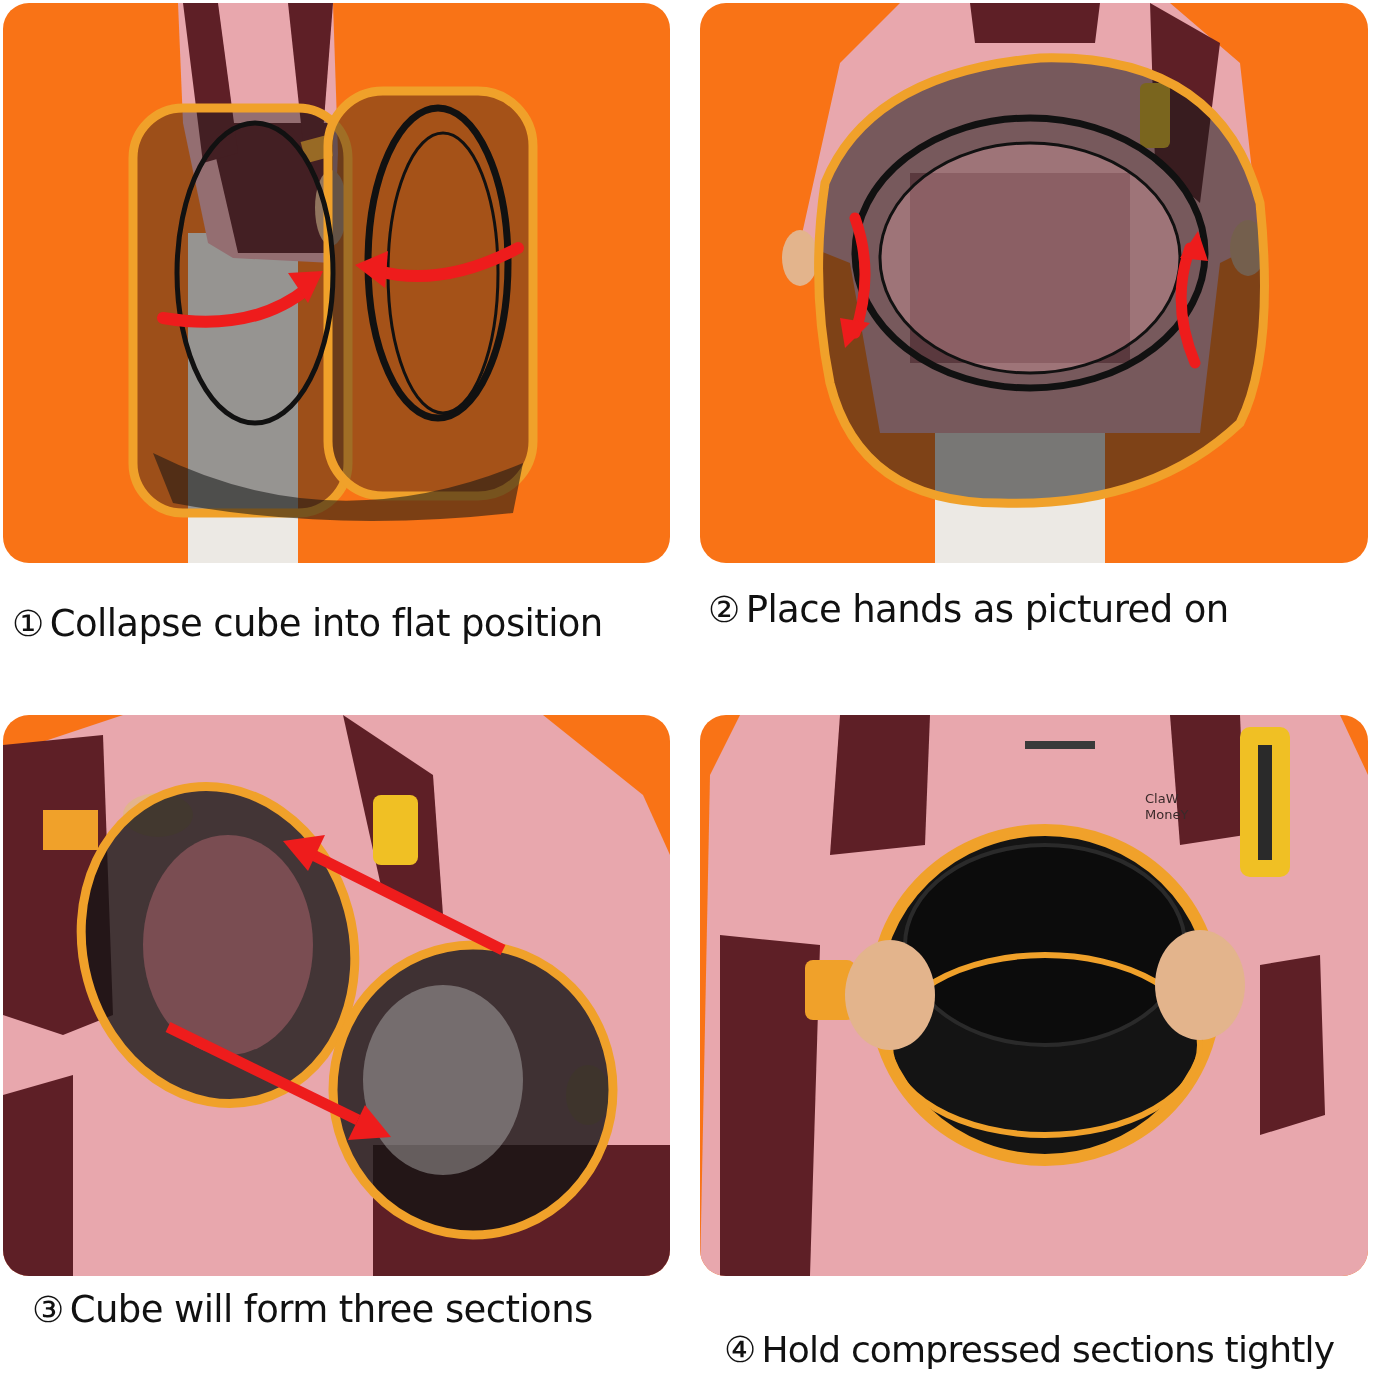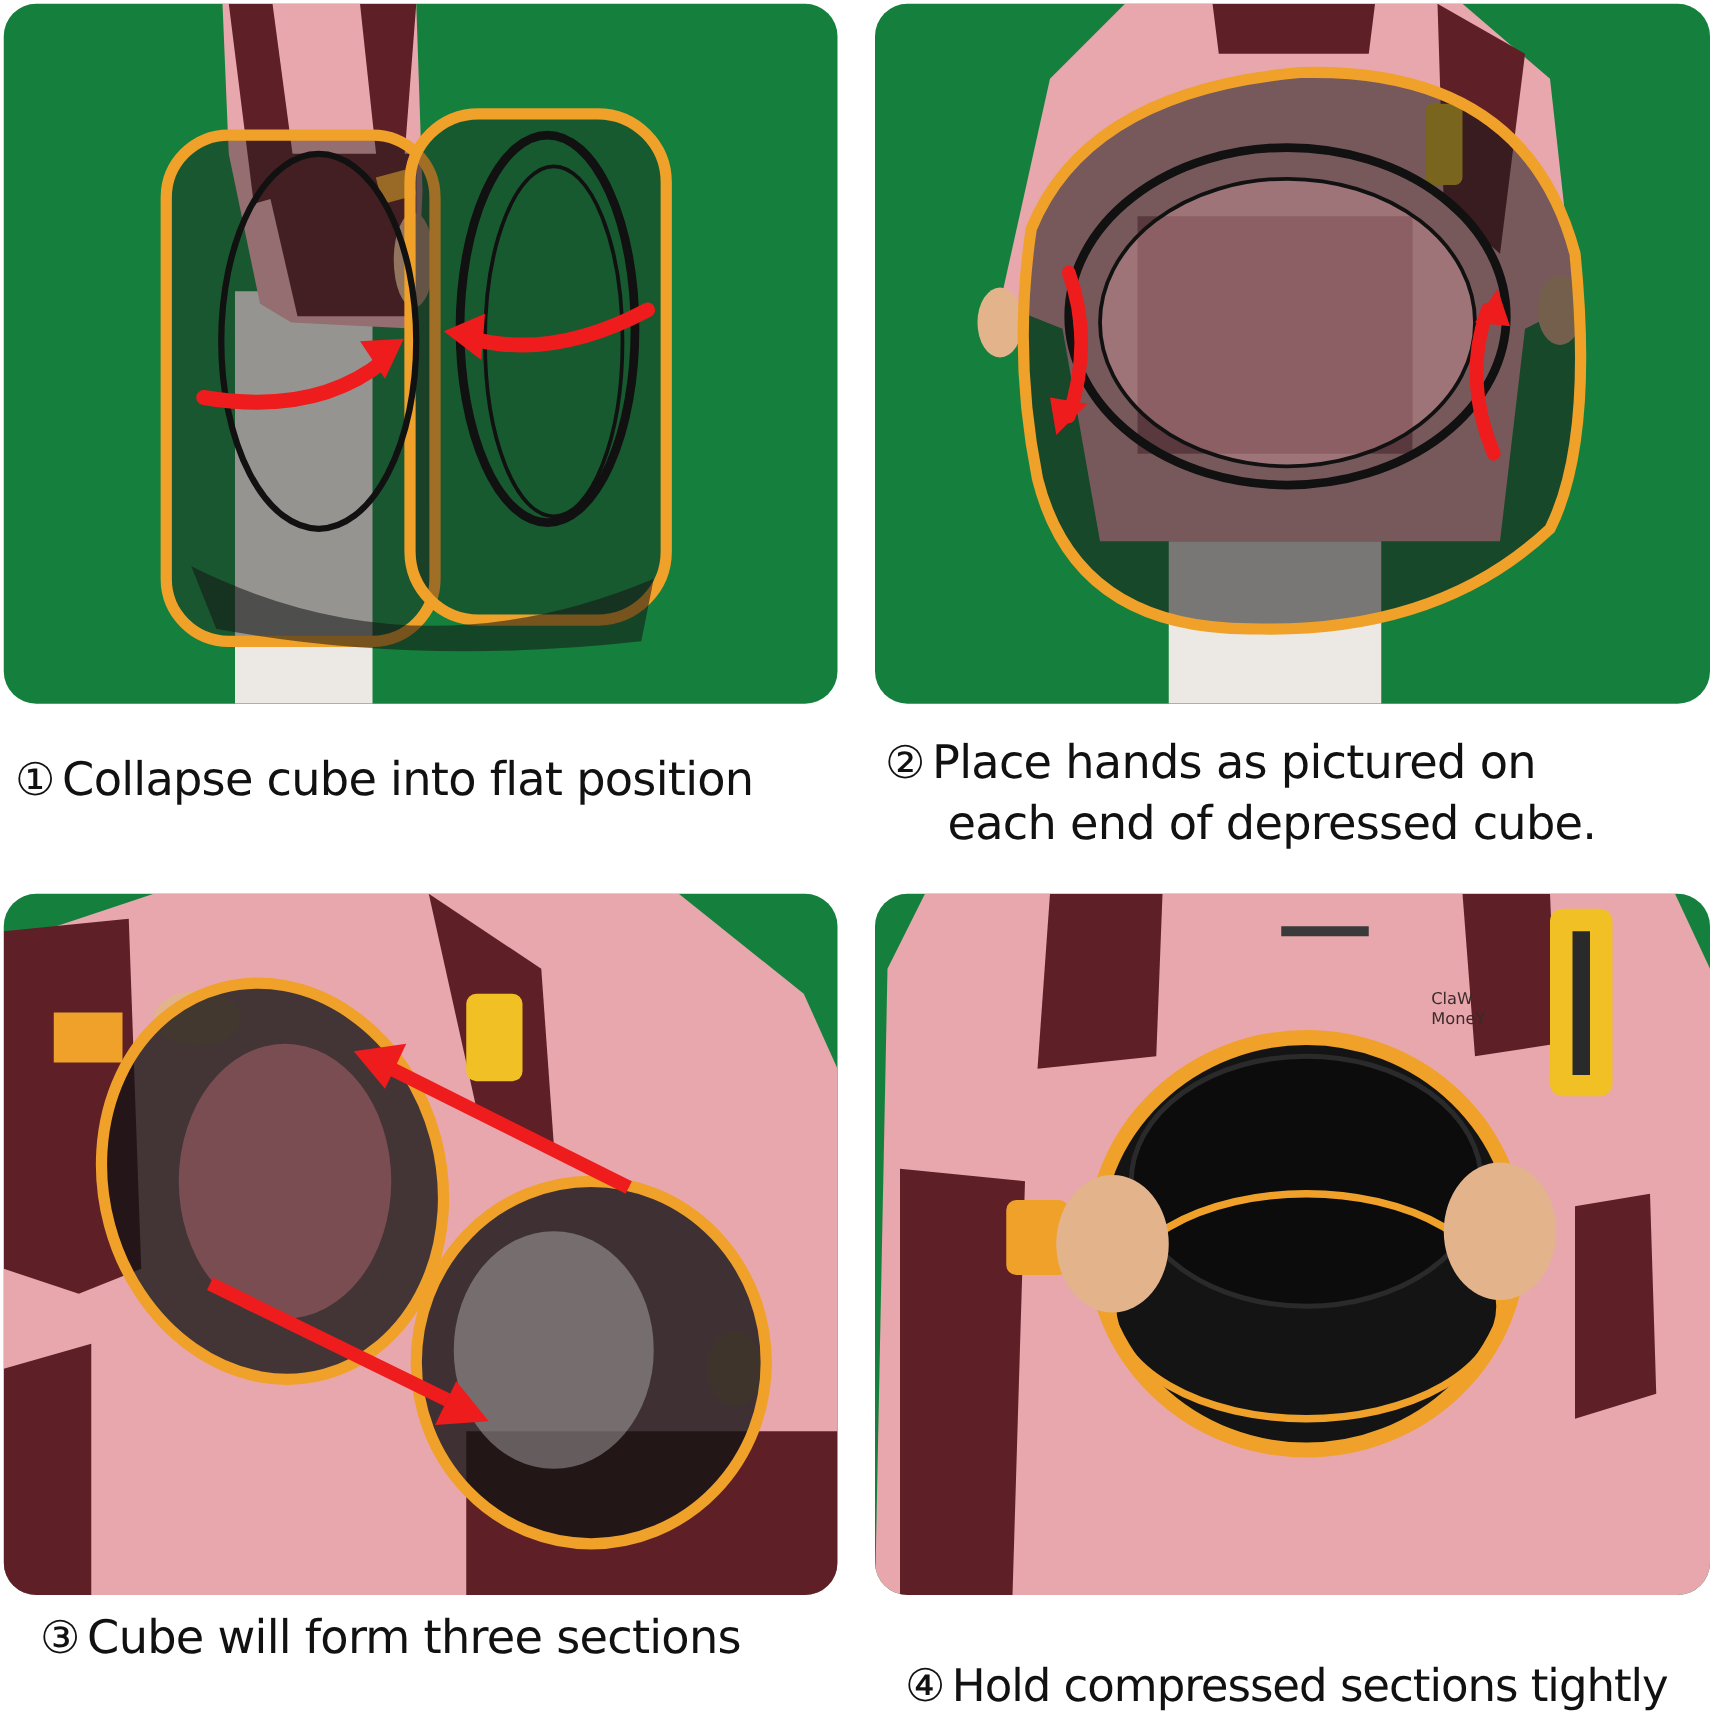--- a/index.html
+++ b/index.html
@@ -1,17 +1,17 @@
 <!DOCTYPE html>
 <html><head>
 <meta charset="utf-8">
 <style>
   html,body{margin:0;padding:0;background:#ffffff;}
   body{width:1387px;height:1385px;position:relative;overflow:hidden;font-family:"DejaVu Sans","Liberation Sans",sans-serif;}
-  .panel{position:absolute;background:#15803d;border-radius:26px;overflow:hidden;}
+  .panel{position:absolute;background:#f97316;border-radius:26px;overflow:hidden;}
   .panel svg{position:absolute;left:0;top:0;width:100%;height:100%;}
   #p1{left:3px;top:3px;width:667px;height:560px;}
   #p2{left:700px;top:3px;width:668px;height:560px;}
   #p3{left:3px;top:715px;width:667px;height:561px;}
   #p4{left:700px;top:715px;width:668px;height:561px;}
   .caption{position:absolute;color:#111;font-size:37px;line-height:48px;letter-spacing:-0.6px;white-space:nowrap;}
   .caption .num{font-size:36px;margin-right:6px;}
   .caption .line2{display:block;}
   #c1{left:12px;top:586px;margin-top:14px;}
   #c2{left:708px;top:586px;}
@@ -129,21 +129,20 @@
     <ellipse cx="500" cy="270" rx="45" ry="55" fill="#e3b48c"></ellipse>
   </svg>
 </div>
 
 <div class="caption" id="c1">
   <span class="num">①</span><span>Collapse cube into flat position</span>
 </div>
 
 <div class="caption" id="c2">
   <span class="num">②</span><span>Place hands as pictured on</span>
-  <span class="line2">each end of depressed cube.</span>
 </div>
 
 <div class="caption" id="c3">
   <span class="num">③</span><span>Cube will form three sections</span>
 </div>
 
 <div class="caption" id="c4">
   <span class="num">④</span><span>Hold compressed sections tightly</span>
 </div>
 

